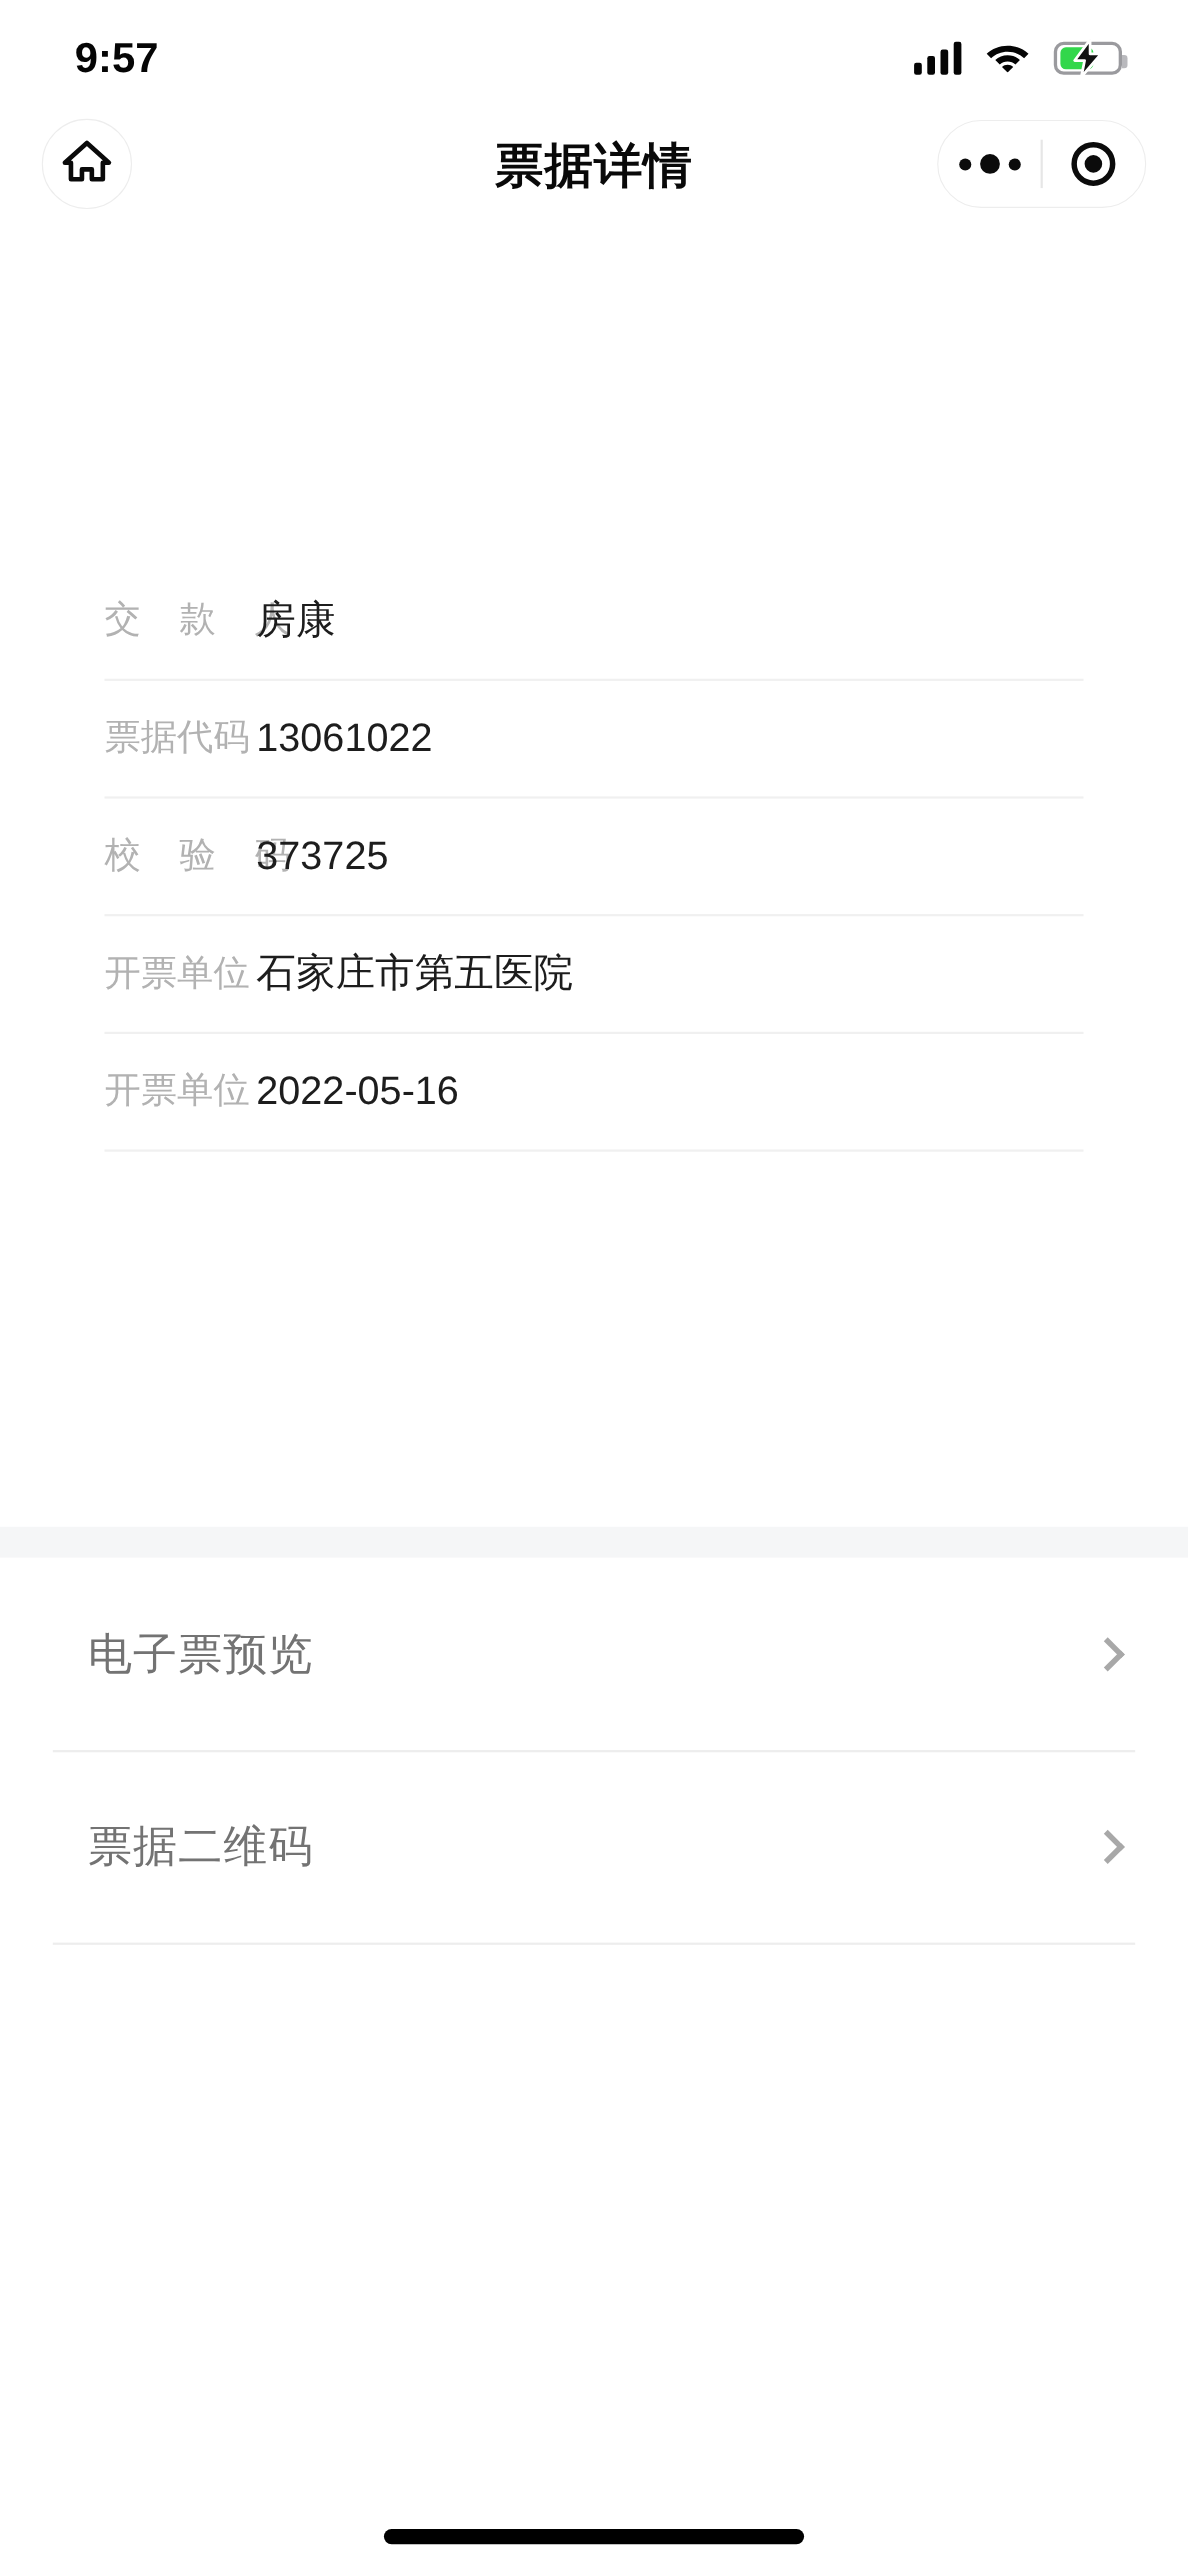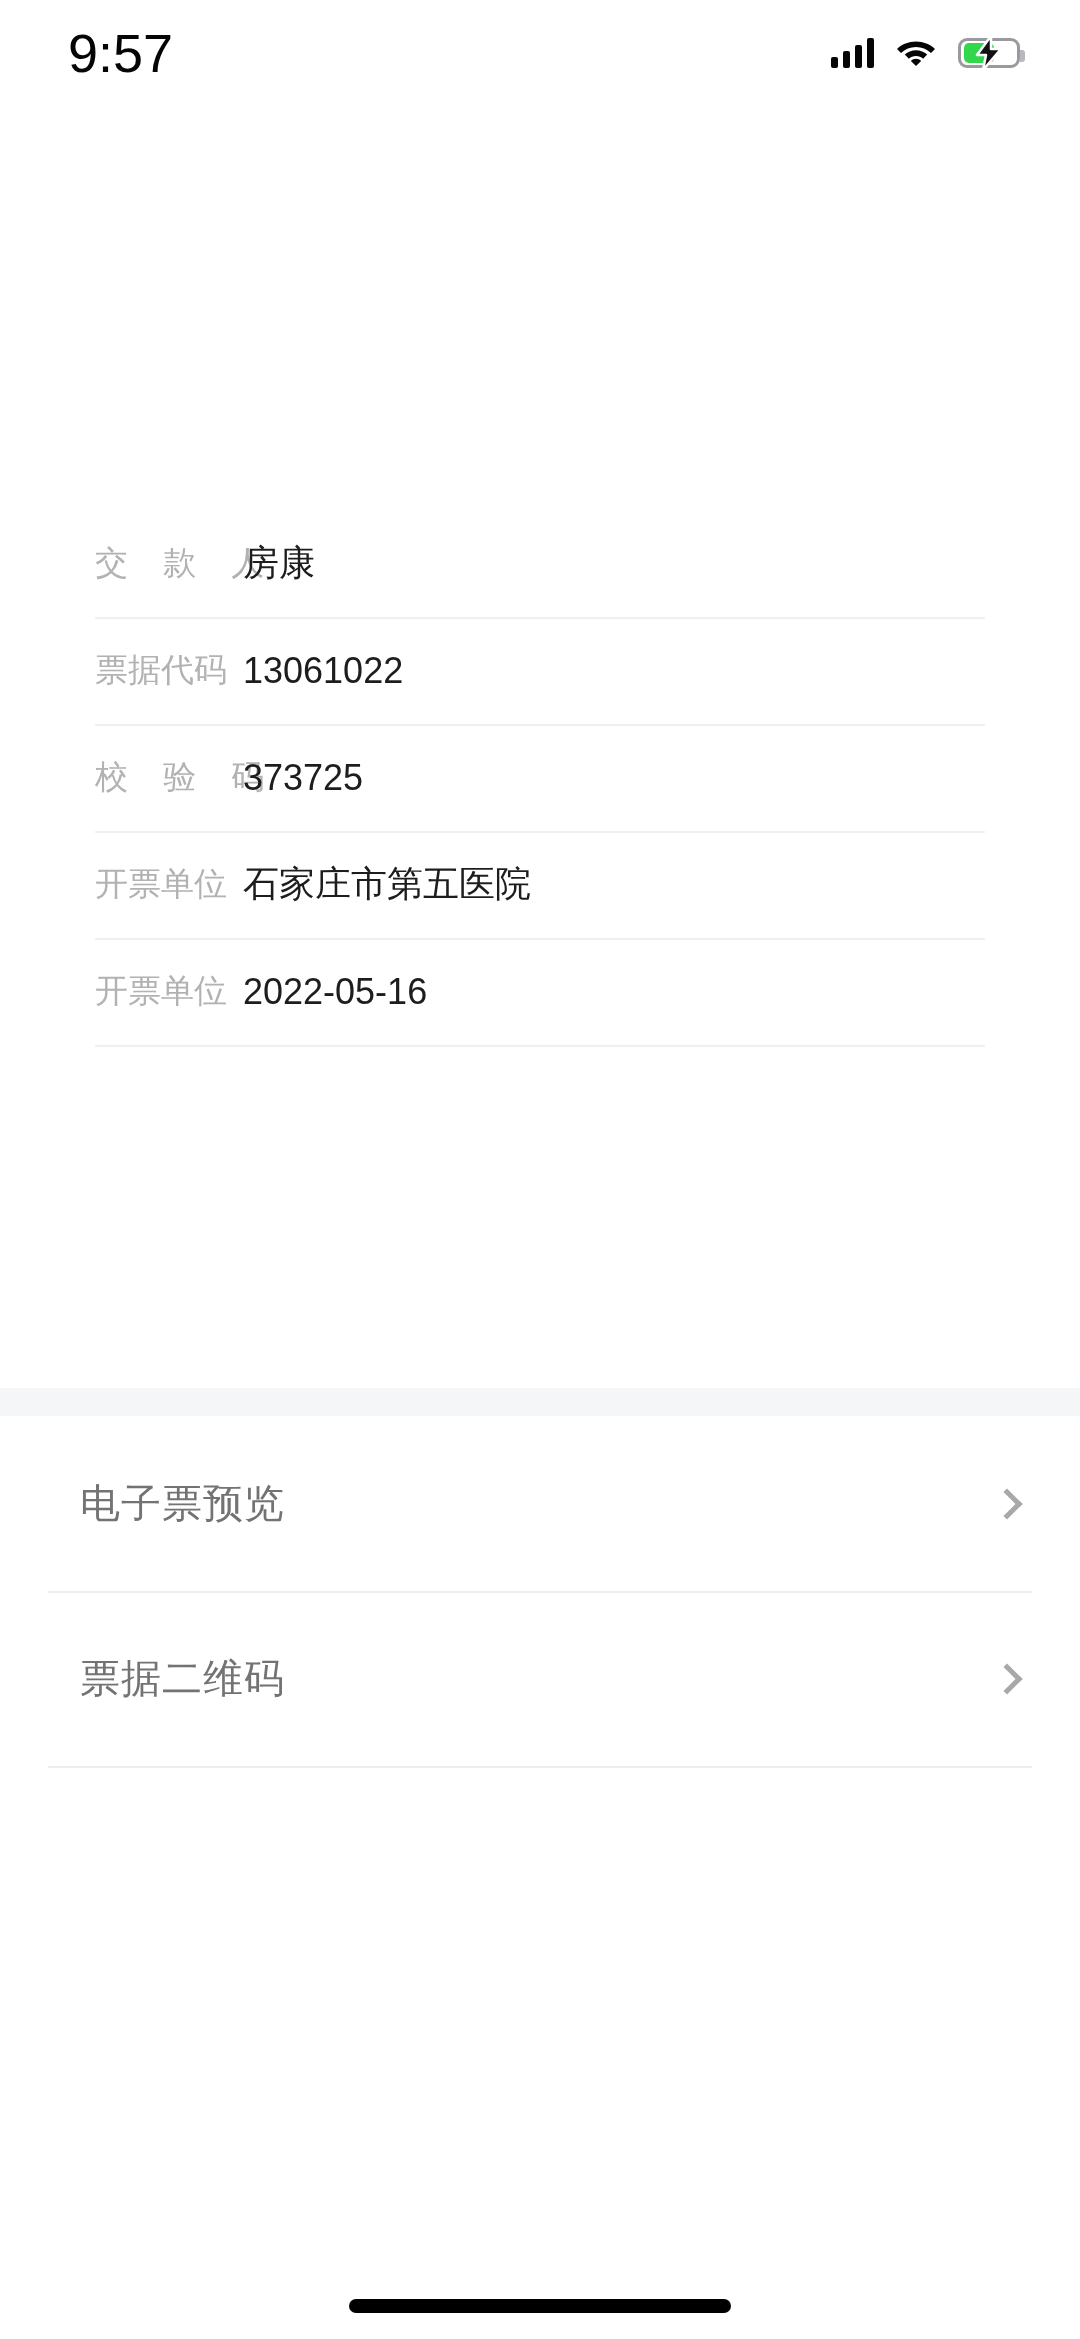--- a/index.html
+++ b/index.html
@@ -17,22 +17,22 @@
 
   
   #status-bar {
     position:absolute; top:0; left:0;
     width:1080px; height:100px;
     display:flex; align-items:center;
     justify-content:space-between;
     padding:0 60px 0 68px;
   }
   #status-time {
-    font-size:54px;
-    font-weight:400;
+    font-size:38px;
+    font-weight:700;
     color:#050505;
     letter-spacing:0px;
     line-height:1;
     padding-top:6px;
   }
   #status-icons {
     display:flex; align-items:center; gap:22px;
     padding-top:6px;
   }
   
@@ -131,21 +131,21 @@
   }
   .detail-label {
     width:100px;
     font-size:33px;
     color:#b2b2b2;
     white-space:nowrap;
     flex:0 0 auto;
   }
   .detail-label.sparse { letter-spacing:13px; }
   .detail-value {
-    margin-left:48px;
+    margin-left:38px;
     font-size:36px;
     color:#1d1d1d;
     white-space:nowrap;
   }
 
   
   #gap-band {
     position:absolute; top:1388px; left:0;
     width:1080px; height:28px;
     background:#f5f6f7;
@@ -214,20 +214,49 @@
         <span class="fill" style="width:30px;"></span>
         <span class="bolt">
           <svg width="28" height="34" viewBox="0 0 28 34">
             <path d="M16 0 L2 19 H11 L8 34 L26 13 H16 Z" fill="#111" stroke="#fff" stroke-width="2.5" stroke-linejoin="round"></path>
           </svg>
         </span>
       </span>
     </div>
   </div>
 
+  <div id="nav-bar">
+
+    <div id="home-button">
+      <span>
+        <svg width="48" height="48" viewBox="0 0 48 48">
+          <path d="M24 7 L44 25 L38.5 25 L38.5 25 L38.5 40 L28.5 40 L28.5 31 L19.5 31 L19.5 40 L9.5 40 L9.5 25 L4 25 Z" fill="none" stroke="#0a0a0a" stroke-width="4.2" stroke-linejoin="round" stroke-linecap="round"></path>
+        </svg>
+      </span>
+    </div>
+
+    <div id="nav-title">票据详情</div>
+
+    <div id="capsule">
+      <div class="half">
+        <span class="dots">
+          <span></span>
+            <span></span>
+            <span></span>
+        </span>
+      </div>
+      <div class="divider"></div>
+      <div class="half">
+        <span class="target">
+            <i></i>
+          </span>
+      </div>
+    </div>
+
+  </div>
 
   <div id="detail-list">
 
     <div class="detail-row">
       <div class="detail-label sparse">交 款 人</div>
       <div class="detail-value">房康</div>
     </div>
 
     <div class="detail-row">
       <div class="detail-label">票据代码</div>

